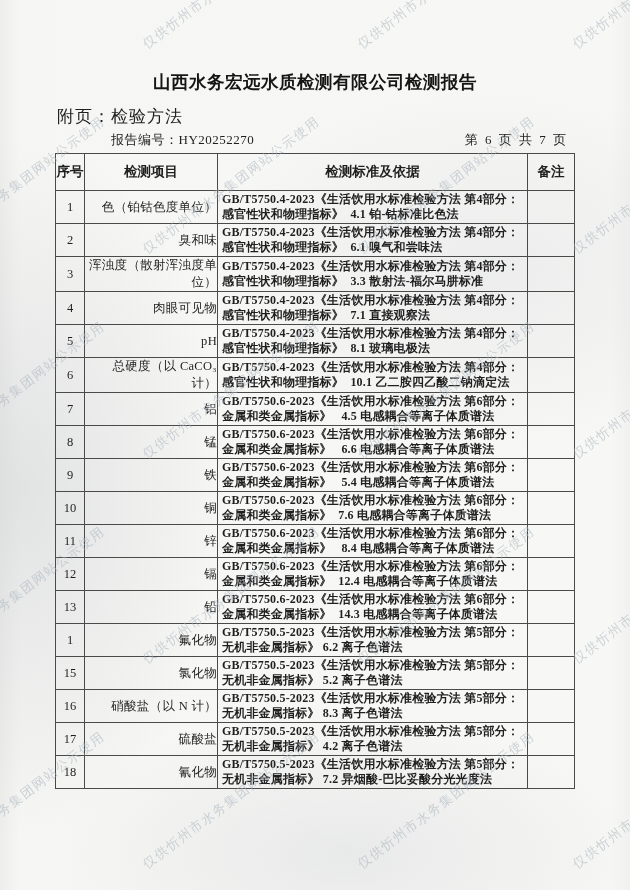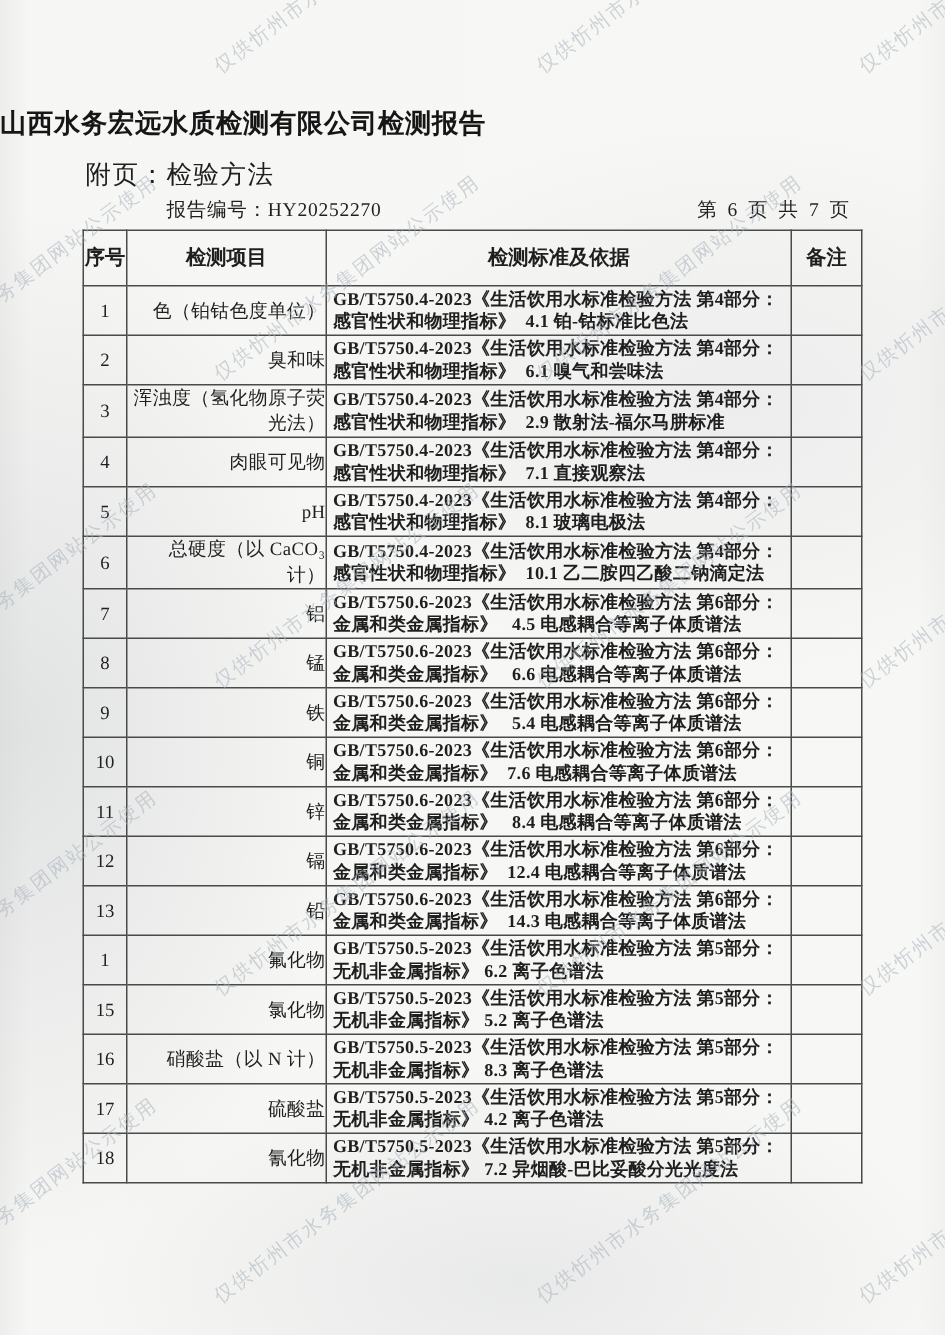--- a/index.html
+++ b/index.html
@@ -16,20 +16,21 @@
     background:
       radial-gradient(ellipse 400px 260px at 78% 30%, rgba(215,218,220,0.35), rgba(215,218,220,0) 70%),
       radial-gradient(ellipse 300px 500px at 3% 55%, rgba(200,203,206,0.45), rgba(200,203,206,0) 70%),
       radial-gradient(ellipse 420px 200px at 55% 96%, rgba(210,213,215,0.40), rgba(210,213,215,0) 70%),
       linear-gradient(90deg, #ededeb 0%, #f6f6f4 3%, #f7f7f5 97%, #f1f1ef 100%);
   }
   .content { position: relative; z-index: 1; }
 
   .doc-title {
     margin-top: 70px;
+    text-align: center;
     font-size: 17.5px;
     font-weight: bold;
     letter-spacing: 0.5px;
     color: #161616;
   }
   .appendix-line {
     margin: 11px 0 0 57px;
     font-size: 17px;
     letter-spacing: 1px;
   }
@@ -134,24 +135,24 @@
     <td class="c-no">2</td>
     <td class="c-item">臭和味</td>
     <td class="c-std">
       <div class="std-line">GB/T5750.4-2023《生活饮用水标准检验方法 第4部分：</div>
       <div class="std-line">感官性状和物理指标》  6.1 嗅气和尝味法</div>
     </td>
     <td class="c-remark"></td>
   </tr>
         <tr>
     <td class="c-no">3</td>
-    <td class="c-item">浑浊度（氢化物原子荧光法）</td>
-    <td class="c-std">
-      <div class="std-line">GB/T5750.4-2023《生活饮用水标准检验方法 第4部分：</div>
-      <div class="std-line">感官性状和物理指标》  2.9 散射法-福尔马肼标准</div>
+    <td class="c-item">浑浊度（散射浑浊度单位）</td>
+    <td class="c-std">
+      <div class="std-line">GB/T5750.4-2023《生活饮用水标准检验方法 第4部分：</div>
+      <div class="std-line">感官性状和物理指标》  3.3 散射法-福尔马肼标准</div>
     </td>
     <td class="c-remark"></td>
   </tr>
         <tr>
     <td class="c-no">4</td>
     <td class="c-item">肉眼可见物</td>
     <td class="c-std">
       <div class="std-line">GB/T5750.4-2023《生活饮用水标准检验方法 第4部分：</div>
       <div class="std-line">感官性状和物理指标》  7.1 直接观察法</div>
     </td>

